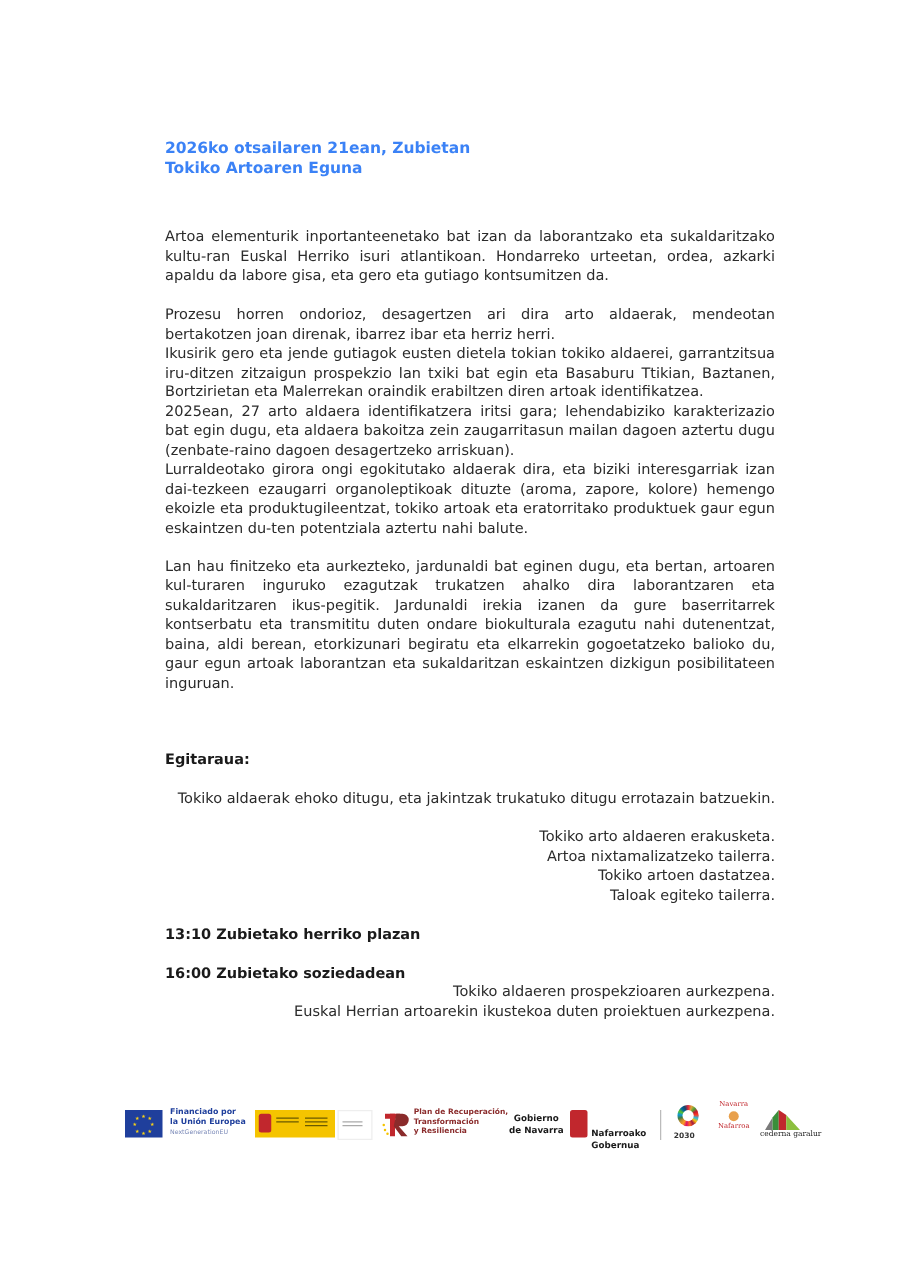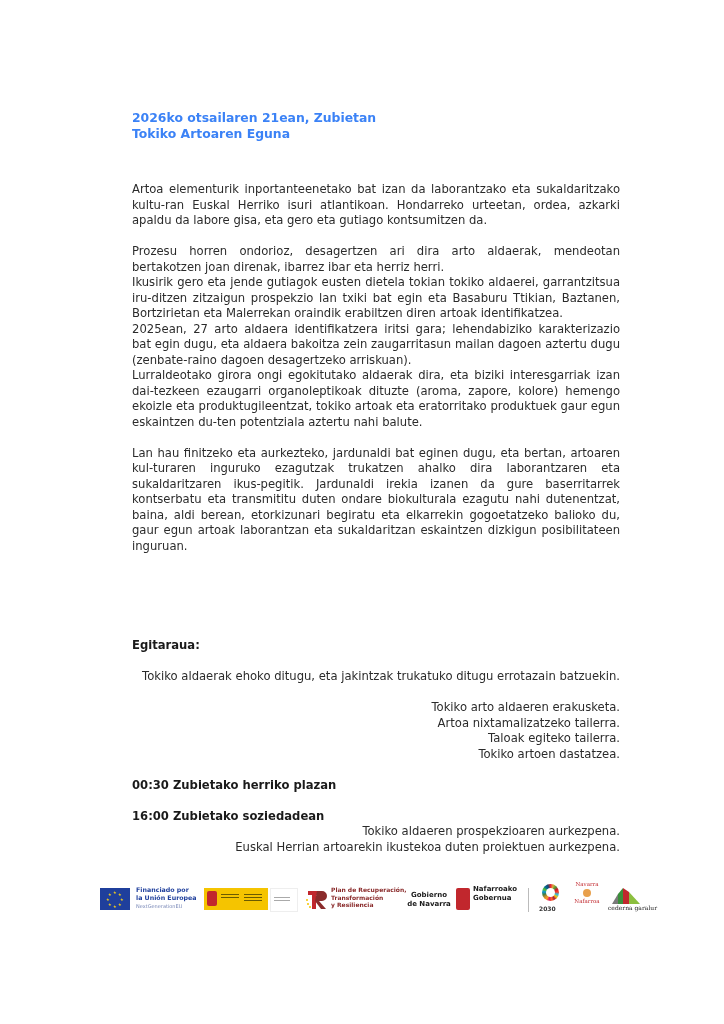--- a/index.html
+++ b/index.html
@@ -3,21 +3,21 @@
 <meta charset="utf-8">
 <style>
   html, body { margin: 0; padding: 0; background: #ffffff; }
   body { width: 724px; height: 1024px; position: relative; overflow: hidden;
          font-family: "DejaVu Sans", sans-serif; color: #2b2b2b; }
   .page { position: absolute; left: 132px; top: 0; width: 488px; }
   .header { position: absolute; top: 110px; left: 0; font-weight: bold; font-size: 12.4px; line-height: 16px; color: #3b82f6; }
   .body-text { position: absolute; top: 182px; left: 0; width: 488px; font-size: 11.6px; line-height: 15.5px; text-align: justify; }
   .body-text p { margin: 0; }
   .body-text .gap { height: 15.5px; }
-  .agenda { position: absolute; top: 638px; left: 0; width: 488px; font-size: 11.6px; line-height: 15.5px; }
+  .agenda { position: absolute; top: 600px; left: 0; width: 488px; font-size: 11.6px; line-height: 15.5px; }
   .agenda .title { font-weight: bold; color: #1a1a1a; }
   .agenda .slot-head { font-weight: bold; color: #1a1a1a; }
   .agenda .gap { height: 15.5px; }
   .agenda div.line { white-space: nowrap; text-align: right; }
 
   .logos { position: absolute; top: 884px; left: 100px; width: 530px; height: 42px; }
   .logo { position: absolute; }
   .eu-flag { left: 0; top: 4px; width: 30px; height: 22px; background: #1f3f9c; }
   .eu-flag span { position: absolute; color: #f7d117; font-size: 4px; }
   .eu-text { left: 36px; top: 2px; font-family: "DejaVu Sans", sans-serif; font-size: 6.3px; line-height: 8px; font-weight: bold; color: #1f3f9c; width: 70px; }
@@ -25,21 +25,21 @@
   .spain { left: 104px; top: 4px; width: 64px; height: 22px; background: #f5c400; }
   .spain .shield { position: absolute; left: 3px; top: 3px; width: 10px; height: 15px; background: #c1272d; border-radius: 2px; }
   .spain .tx { position: absolute; left: 17px; top: 6px; width: 18px; height: 1px; background: #6b5a00; box-shadow: 0 3px 0 #6b5a00; }
   .spain .tx2 { position: absolute; left: 40px; top: 6px; width: 18px; height: 1px; background: #6b5a00; box-shadow: 0 3px 0 #6b5a00, 0 6px 0 #6b5a00; }
   .spain-white { left: 170px; top: 4px; width: 26px; height: 22px; border: 1px solid #eee; }
   .spain-white .tx { position: absolute; left: 3px; top: 8px; width: 16px; height: 1px; background: #aaa; box-shadow: 0 3px 0 #aaa; }
   .prtr-mark { left: 205px; top: 4px; width: 24px; height: 24px; }
   .prtr-text { left: 231px; top: 2px; font-size: 6px; line-height: 7.5px; color: #8a2b2b; font-weight: bold; width: 80px; }
   .nav-text-es { left: 305px; top: 7px; font-size: 7px; line-height: 9px; font-weight: bold; color: #1a1a1a; text-align: center; width: 48px; }
   .nav-shield { left: 356px; top: 4px; width: 14px; height: 22px; background: #c1272d; border-radius: 2px; }
-  .nav-text-eu { left: 373px; top: 1px; font-size: 7px; line-height: 9px; font-weight: bold; color: #1a1a1a; width: 50px; }
+  .nav-text-eu { left: 373px; top: 19px; font-size: 7px; line-height: 9px; font-weight: bold; color: #1a1a1a; width: 50px; }
   .divider { left: 428px; top: 4px; width: 1px; height: 24px; background: #bbb; }
   .agenda2030 { left: 436px; top: 0px; width: 30px; height: 36px; }
   .agenda2030 .ring { position: absolute; left: 6px; top: 0; width: 17px; height: 17px; border-radius: 50%;
                       background: conic-gradient(#e5243b,#dda63a,#4c9f38,#c5192d,#ff3a21,#26bde2,#fcc30b,#a21942,#fd6925,#dd1367,#fd9d24,#bf8b2e,#3f7e44,#0a97d9,#56c02b,#00689d,#19486a,#e5243b); }
   .agenda2030 .ring::after { content: ""; position: absolute; left: 4px; top: 4px; width: 9px; height: 9px; border-radius: 50%; background: #fff; }
   .agenda2030 .yr { position: absolute; left: 3px; top: 21px; font-size: 6px; font-weight: bold; color: #333; }
   .navarra-nafarroa { left: 472px; top: -3px; width: 30px; height: 42px; text-align: center; font-family: "DejaVu Serif", serif; font-size: 5.5px; color: #c1272d; line-height: 7px; }
   .navarra-nafarroa .emb { display: block; width: 8px; height: 8px; margin: 1px auto; border-radius: 50%; background: #e8a04c; }
   .cederna { left: 508px; top: 2px; width: 40px; height: 30px; }
   .cederna .t { position: absolute; left: 0; top: 18px; font-family: "DejaVu Serif", serif; font-size: 6px; color: #222; white-space: nowrap; }
@@ -70,27 +70,27 @@
     <div class="gap"></div>
 
     <div>
       <div class="line">Tokiko aldaerak ehoko ditugu, eta jakintzak trukatuko ditugu errotazain batzuekin.</div>
     </div>
     <div class="gap"></div>
 
     <div>
       <div class="line">Tokiko arto aldaeren erakusketa.</div>
       <div class="line">Artoa nixtamalizatzeko tailerra.</div>
+      <div class="line">Tokiko artoen dastatzea.</div>
       <div class="line">Taloak egiteko tailerra.</div>
-      <div class="line">Tokiko artoen dastatzea.</div>
     </div>
     <div class="gap"></div>
 
     <div>
-      <div class="slot-head">00:30 Zubietako herriko plazan</div>
+      <div class="slot-head">13:10 Zubietako herriko plazan</div>
     </div>
     <div class="gap"></div>
 
     <div>
       <div class="slot-head">16:00 Zubietako soziedadean</div>
       <div class="line">Tokiko aldaeren prospekzioaren aurkezpena.</div>
       <div class="line">Euskal Herrian artoarekin ikustekoa duten proiektuen aurkezpena.</div>
     </div>
   </div>
 </div>

